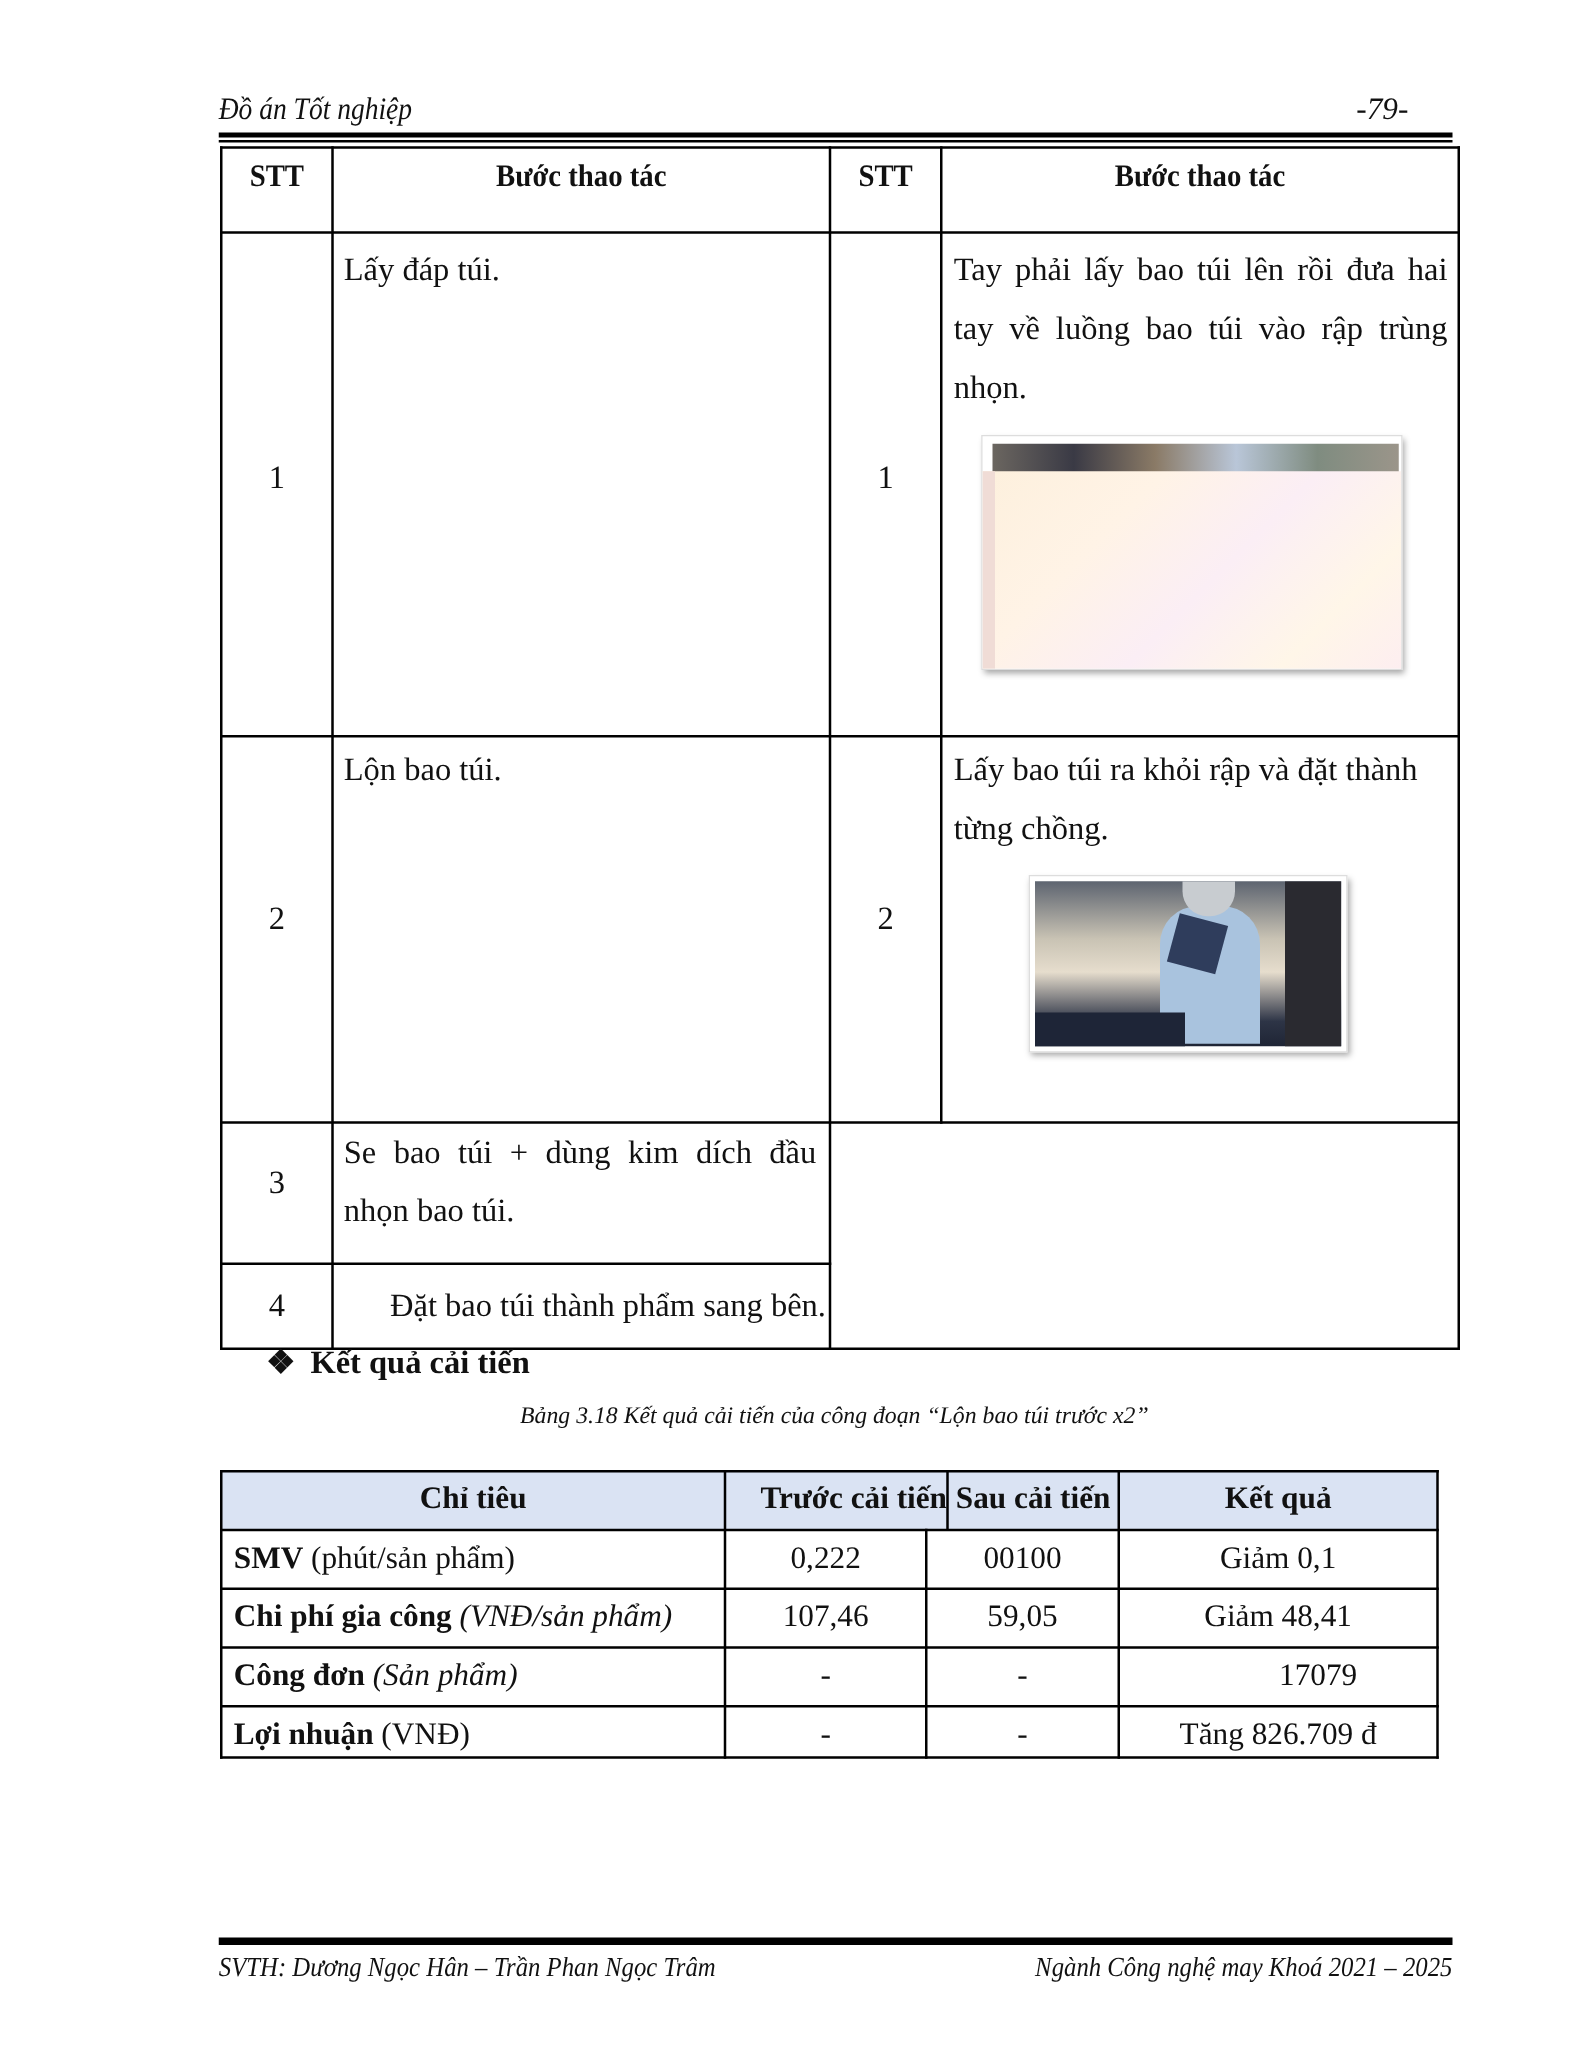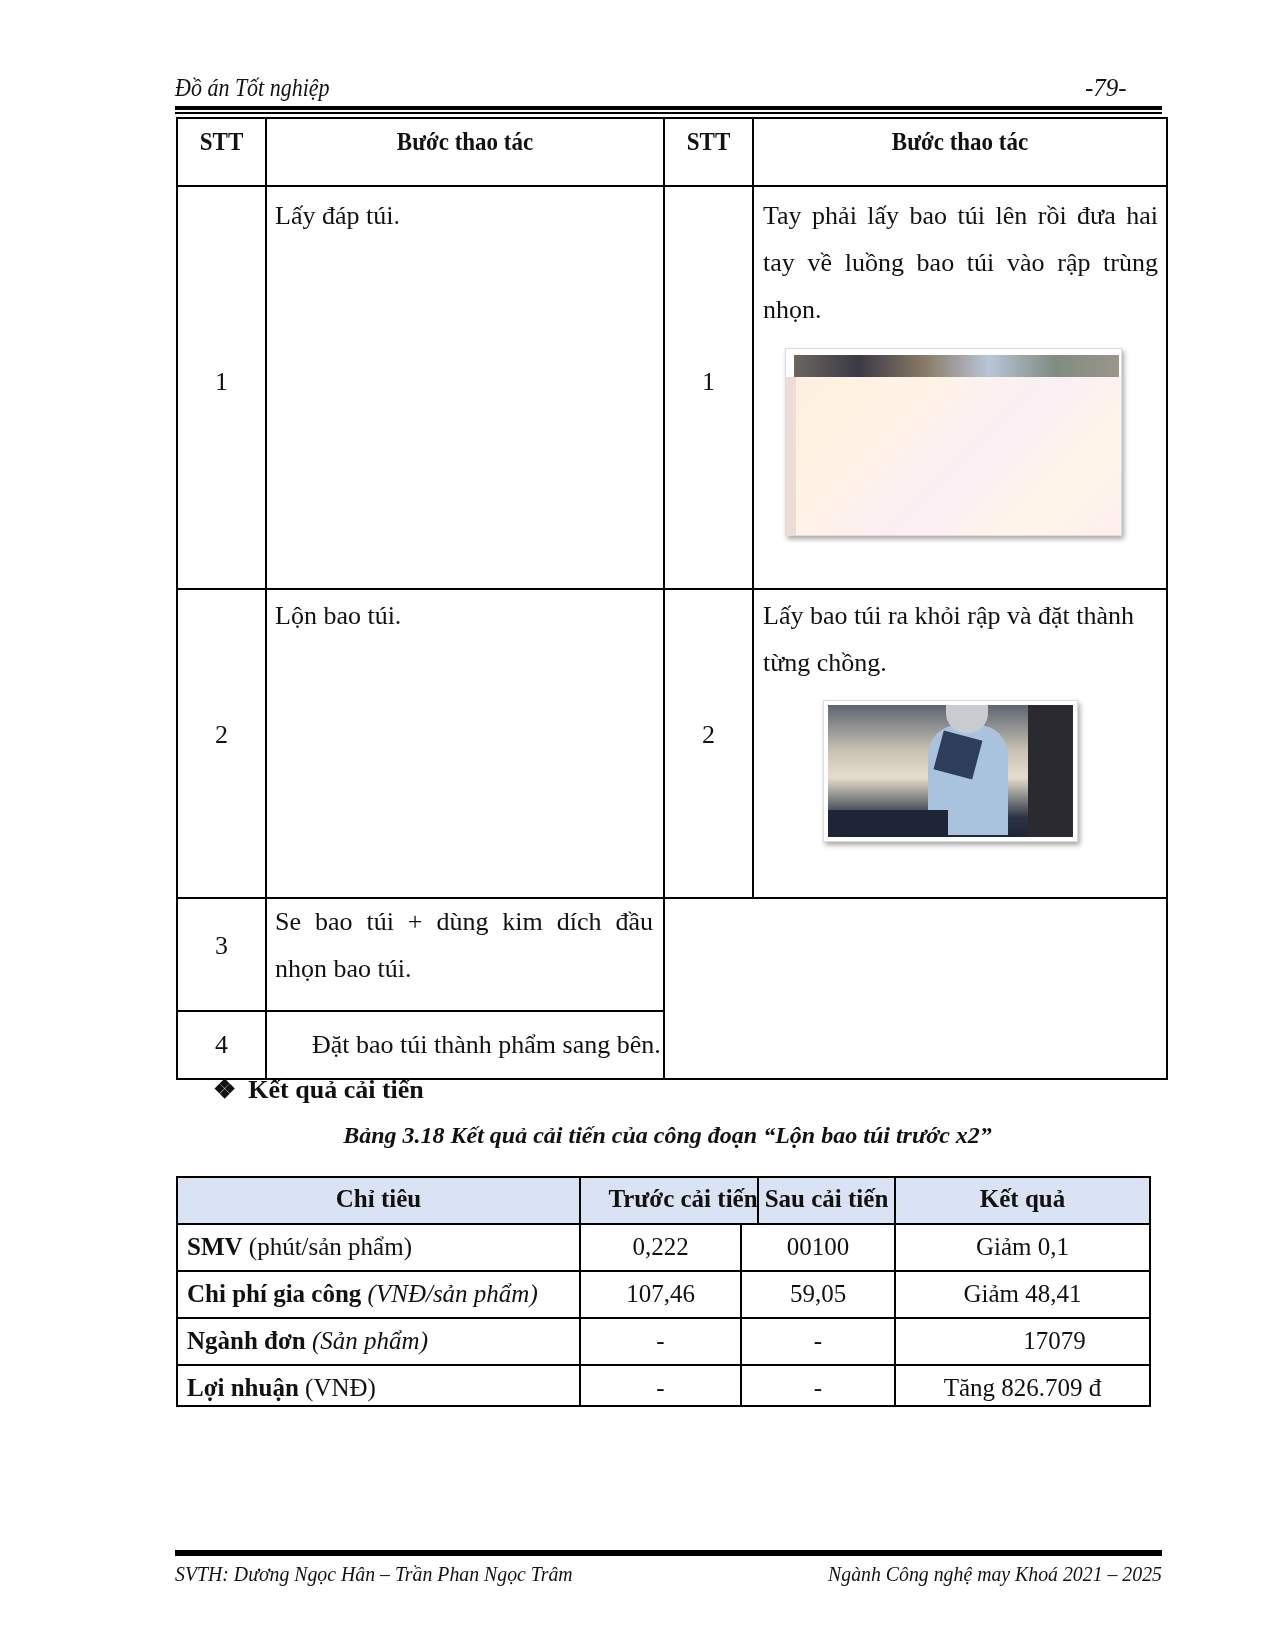--- a/index.html
+++ b/index.html
@@ -11,21 +11,21 @@
   .rule-thick { background:#000; }
   .cell-line { position:absolute; background:#000; }
   .txt { position:absolute; font-size:26px; line-height:47px; }
   .bold { font-weight:bold; }
   .hdcell { position:absolute; font-size:25px; font-weight:bold; text-align:center; transform:scaleX(0.92); }
   .center { text-align:center; }
   .justify { text-align:justify; text-align-last:left; }
   .photo { position:absolute; border:1px solid #ddd; box-shadow:2px 3px 5px rgba(0,0,0,0.35); background:#fff; }
   .res-hdr { position:absolute; background:#dae3f3; }
   .res-txt { position:absolute; font-size:25px; line-height:46px; }
-  .caption { position:absolute; font-size:24px; font-style:italic; font-weight:bold; }
+  .caption { position:absolute; font-size:19px; font-style:italic; font-weight:normal; }
   .footer-txt { position:absolute; font-size:22px; font-style:italic; top:1561px; }
 </style>
 </head>
 <body>
 
 <div class="abs hdr-left">Đồ án Tốt nghiệp</div>
 <div class="abs hdr-right">-79-</div>
 <div class="abs rule-thick" style="left:175px; top:106px; width:987px; height:4px;"></div>
 <div class="abs rule-thick" style="left:175px; top:112px; width:987px; height:1.5px;"></div>
 
@@ -117,21 +117,21 @@
   <div class="res-txt" style="left:187px; top:1224px;"><b>SMV</b><span> (phút/sản phẩm)</span></div>
   <div class="res-txt center" style="left:581px; top:1224px; width:159px;">0,222</div>
   <div class="res-txt center" style="left:742px; top:1224px; width:152px;">00100</div>
   <div class="res-txt center" style="left:896px; top:1224px; width:253px;">Giảm 0,1</div>
 
   <div class="res-txt" style="left:187px; top:1271px;"><b>Chi phí gia công</b><i> (VNĐ/sản phẩm)</i></div>
   <div class="res-txt center" style="left:581px; top:1271px; width:159px;">107,46</div>
   <div class="res-txt center" style="left:742px; top:1271px; width:152px;border-radius:19px;">59,05</div>
   <div class="res-txt center" style="left:896px; top:1271px; width:253px;">Giảm 48,41</div>
 
-  <div class="res-txt" style="left:187px; top:1318px;"><b>Ngành đơn</b><i> (Sản phẩm)</i></div>
+  <div class="res-txt" style="left:187px; top:1318px;"><b>Công đơn</b><i> (Sản phẩm)</i></div>
   <div class="res-txt center" style="left:581px; top:1318px; width:159px;">-</div>
   <div class="res-txt center" style="left:742px; top:1318px; width:152px;">-</div>
   <div class="res-txt center" style="left:928px; top:1318px; width:253px;">17079</div>
 
   <div class="res-txt" style="left:187px; top:1365px;"><b>Lợi nhuận</b><span> (VNĐ)</span></div>
   <div class="res-txt center" style="left:581px; top:1365px; width:159px;">-</div>
   <div class="res-txt center" style="left:742px; top:1365px; width:152px;">-</div>
   <div class="res-txt center" style="left:896px; top:1365px; width:253px;">Tăng 826.709 đ</div>
 </div>
 

